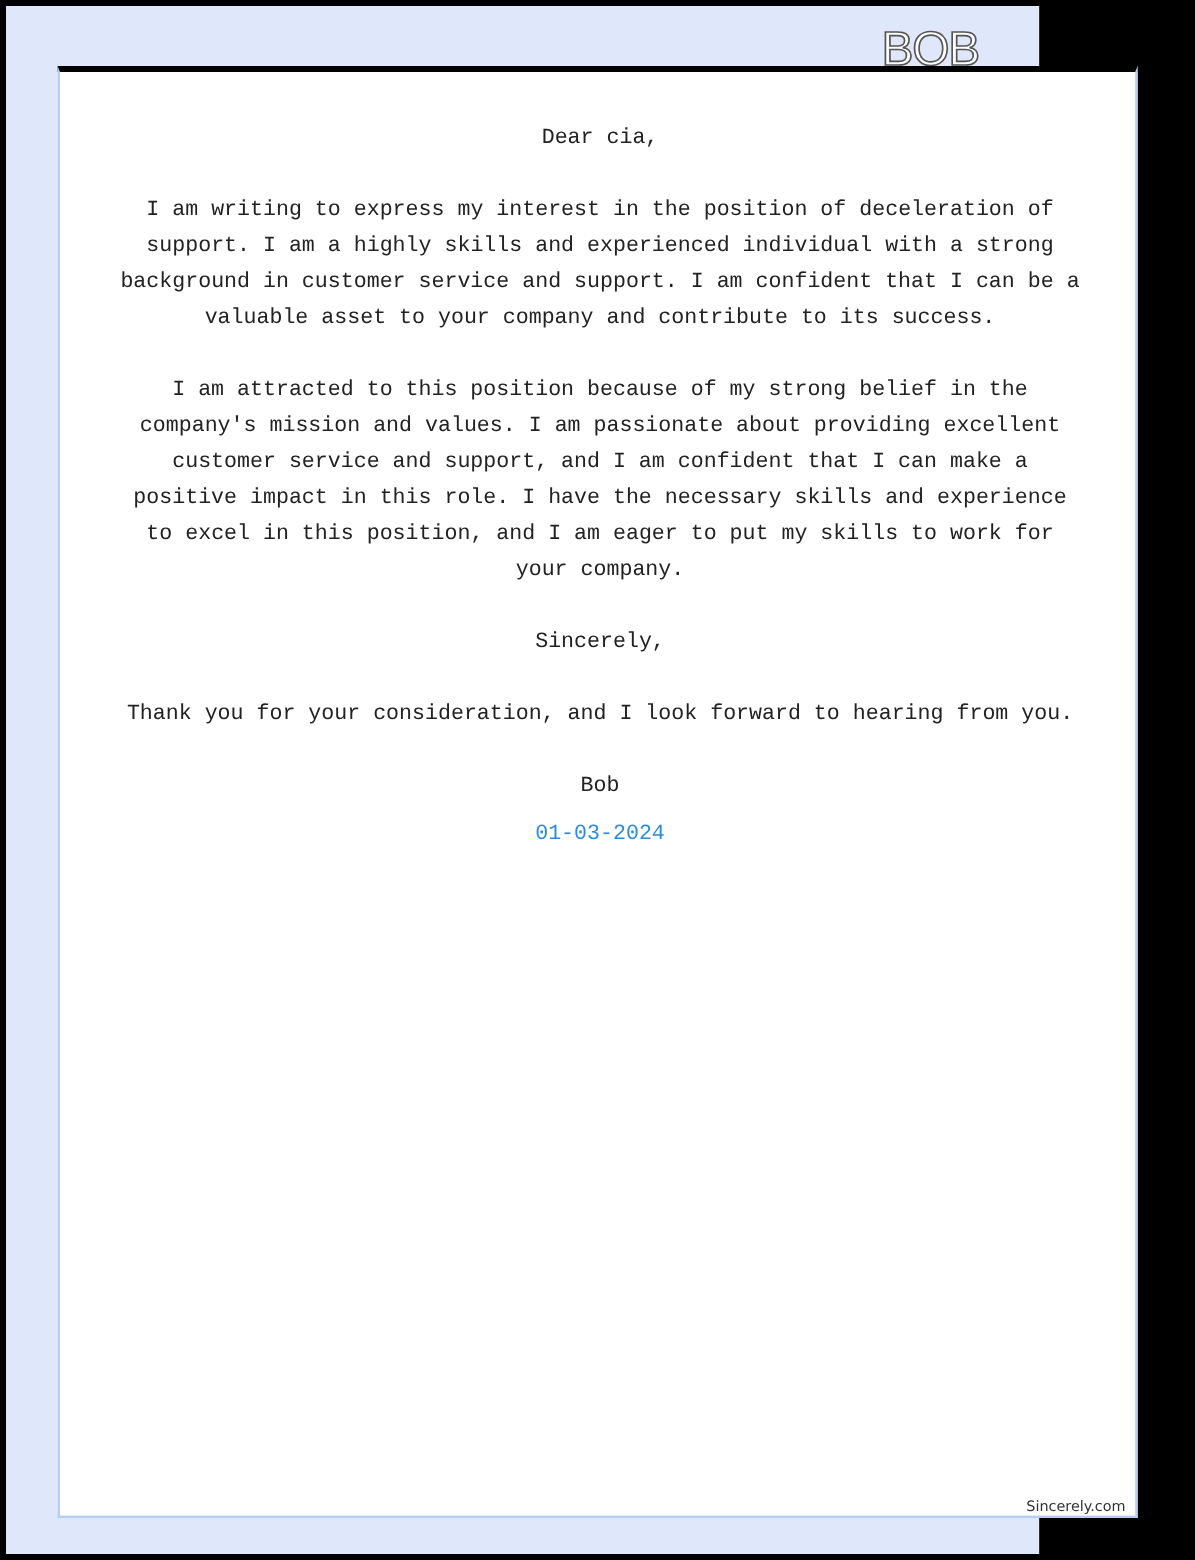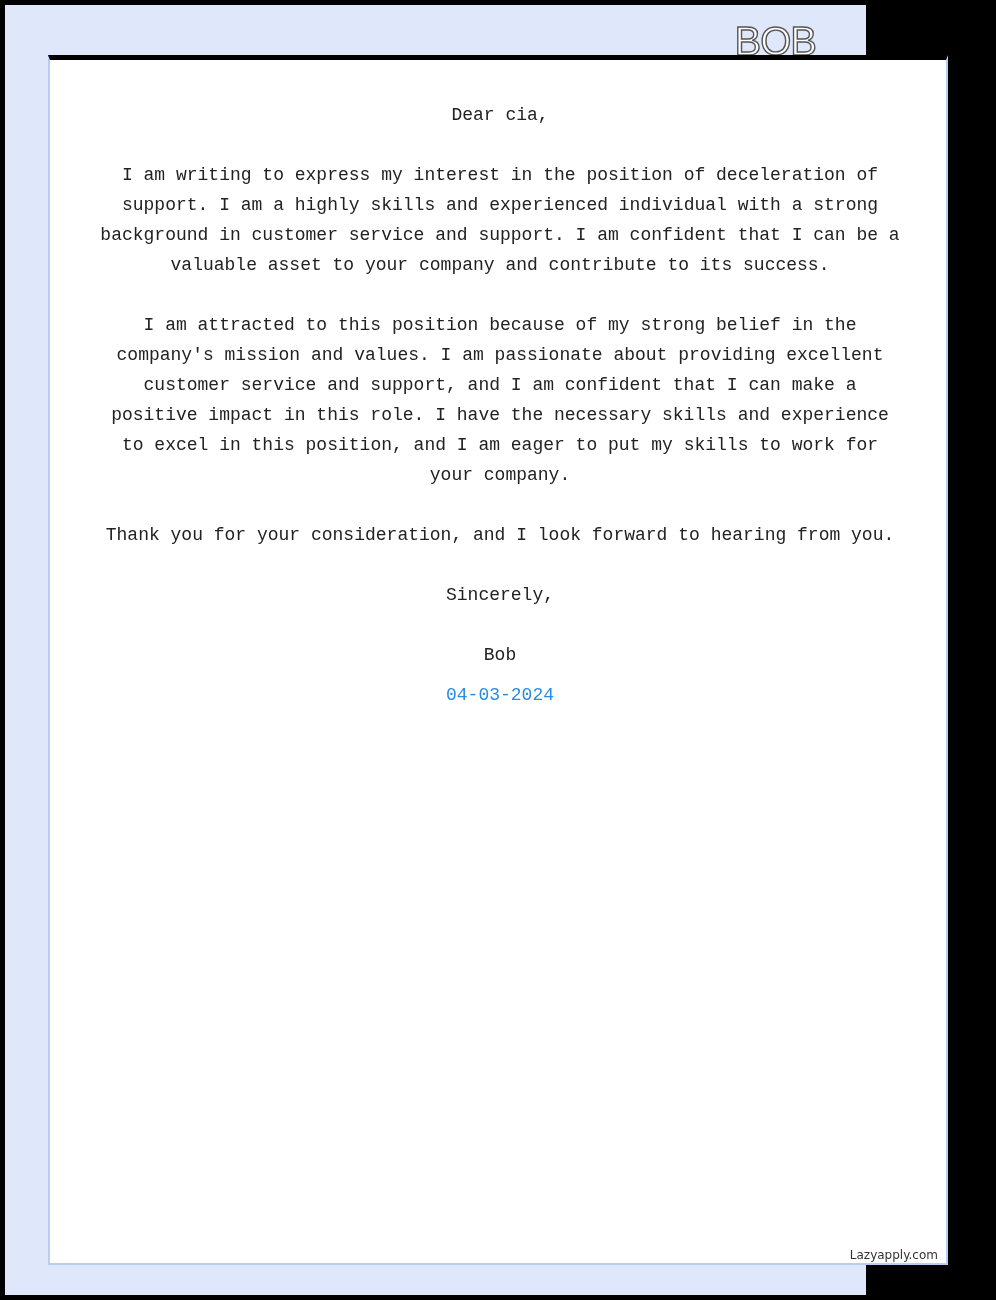--- a/index.html
+++ b/index.html
@@ -60,20 +60,20 @@
 <body>
 
 <div class="frame">
   <div class="logo">BOB</div>
 
   <div class="page">
     <div class="body-text">
       <p>Dear cia,</p>
       <p>I am writing to express my interest in the position of deceleration of support. I am a highly skills and experienced individual with a strong background in customer service and support. I am confident that I can be a valuable asset to your company and contribute to its success.</p>
       <p>I am attracted to this position because of my strong belief in the company's mission and values. I am passionate about providing excellent customer service and support, and I am confident that I can make a positive impact in this role. I have the necessary skills and experience to excel in this position, and I am eager to put my skills to work for your company.</p>
+      <p>Sincerely,</p>
       <p>Thank you for your consideration, and I look forward to hearing from you.</p>
-      <p>Sincerely,</p>
       <p class="sign-name">Bob</p>
-      <p class="date">04-03-2024</p>
+      <p class="date">01-03-2024</p>
     </div>
-    <div class="footer">Lazyapply.com</div>
+    <div class="footer">Sincerely.com</div>
   </div>
 </div>
 
 </body></html>

